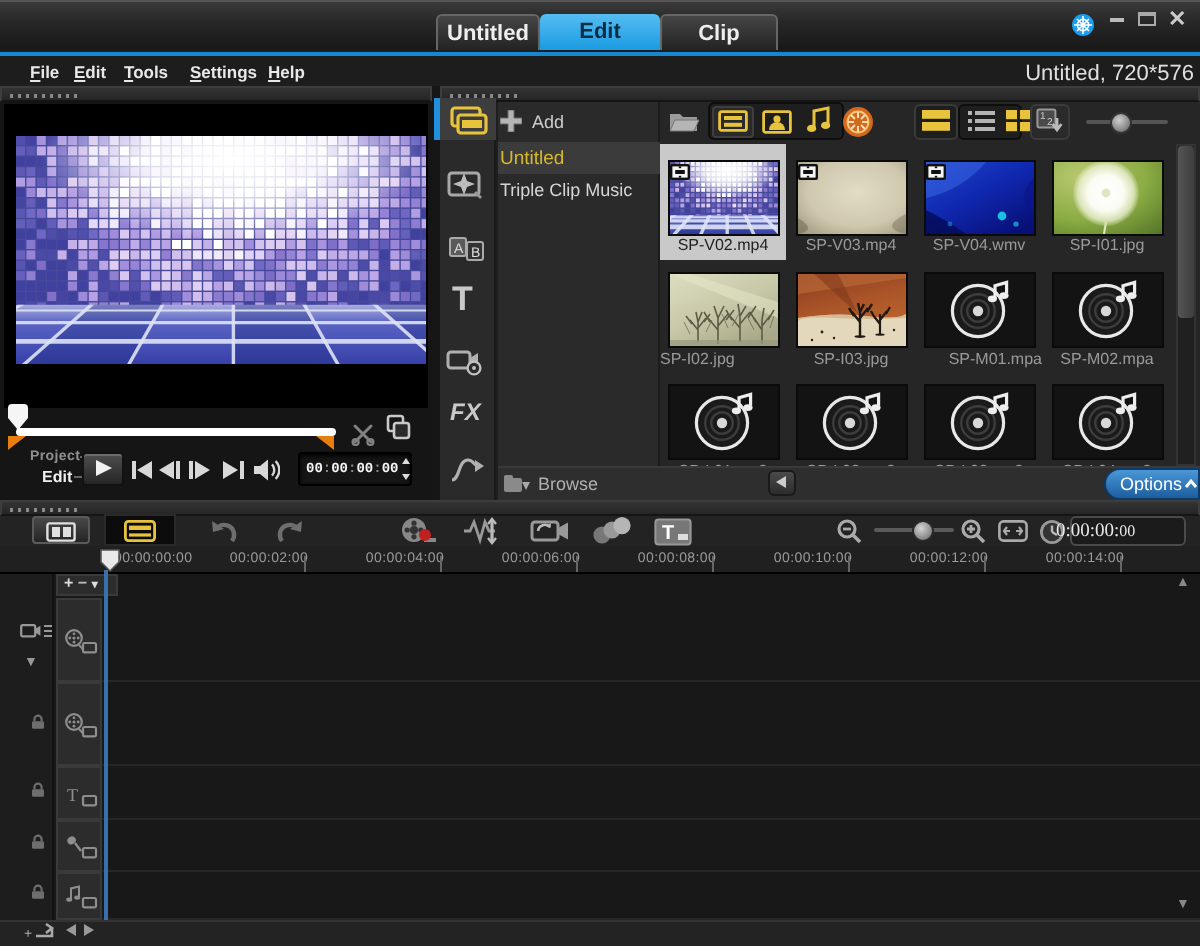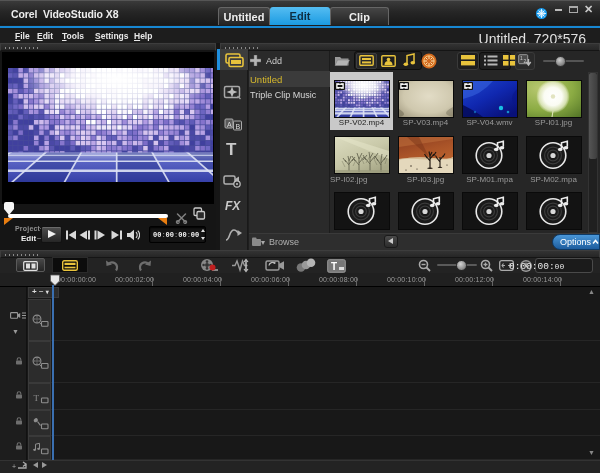--- a/index.html
+++ b/index.html
@@ -24,21 +24,21 @@
 #btn-globe { left:536px; top:5px; }
 #btn-min { left:555px; top:9px; width:7px; height:2px; background:#bbb; }
 #btn-max { left:569px; top:6px; width:9px; height:7px; border:1px solid #aaa; border-top:2px solid #aaa;}
 #btn-close { left:584px; top:3px; font-size:11px; color:#ccc; font-weight:700;}
 
 
 #menubar { left:0; top:28px; width:600px; height:14px; background:#1d1d1d; }
 .menu { position:absolute; top:31px; font-size:8.5px; font-weight:700; color:#e8e8e8; }
 .menu u { text-decoration:underline; }
 #m-file{left:15px;} #m-edit{left:37px;} #m-tools{left:62px;} #m-settings{left:95px;} #m-help{left:134px;}
-#untitled { right:14px; top:31px; position:absolute; font-size:14px; color:#e0e0e0; position:absolute;}
+#untitled { right:3px; top:31px; position:absolute; font-size:11px; color:#e0e0e0; position:absolute;}
 
 
 .pstrip { top:43px; height:8px; background:linear-gradient(#333,#262626); border:1px solid #3d3d3d; border-bottom:1px solid #151515;}
 #pstrip-l { left:0; width:216px; }
 #pstrip-r { left:220px; width:380px; }
 .dots { position:absolute; top:3px; width:36px; height:2px;
   background-image:repeating-linear-gradient(90deg,#8a8a8a 0 1.5px,transparent 1.5px 4px); }
 
 
 #preview { left:0; top:51px; width:216px; height:199px; background:#151515; }
@@ -49,21 +49,20 @@
 #pv-tri2 { left:4px; top:151px; width:10px; height:7px; background:#f5f5f5; border-radius:2px 2px 0 0;}
 #pv-bar { left:8px; top:163px; width:160px; height:4px; background:#fff; border-radius:2px;}
 .otri { width:0; height:0; border-style:solid; }
 #pv-ot1 { left:4px; top:167px; border-width:0 0 7px 9px; border-color:transparent transparent transparent #e87d10;}
 #pv-ot2 { left:158px; top:167px; border-width:0 9px 7px 0; border-color:transparent #e87d10 transparent transparent;}
 </style>
 </head>
 <body>
 <div id="page">
 <div class="abs" id="titlebar"></div>
-<div class="abs" id="logo">Corel&nbsp; VideoStudio&nbsp;X8</div>
 <div class="abs tab" id="tab-capture">Untitled</div>
 <div class="abs tab" id="tab-edit">Edit</div>
 <div class="abs tab" id="tab-share">Clip</div>
 <div class="abs" id="blueline"></div>
 <div class="abs" id="btn-globe"><svg width="11" height="11">
         <circle cx="5.5" cy="5.5" r="5.5" fill="#1b9df0"></circle>
         <g stroke="#fff" stroke-width="0.8" fill="none">
           <circle cx="5.5" cy="5.5" r="2.8"></circle>
           <path d="M5.5 1 v9 M1 5.5 h9 M2.5 2.5 l6 6 M8.5 2.5 l-6 6"></path>
         </g>
@@ -1384,21 +1383,21 @@
 <div class="abs" style="left:462.5px;top:137px;width:54px;height:36px;overflow:hidden;box-shadow:0 0 0 1px #0a0a0a"><svg width="54" height="36" viewBox="0 0 54 36">
         <rect width="54" height="36" fill="#131313"></rect>
         <circle cx="26" cy="18.5" r="12.8" fill="#1a1a1a" stroke="#e8e8e8" stroke-width="1.6"></circle>
         <circle cx="26" cy="18.5" r="8.4" fill="none" stroke="#3c3c3c" stroke-width="1.2"></circle>
         <circle cx="26" cy="18.5" r="5.4" fill="none" stroke="#3c3c3c" stroke-width="1.2"></circle>
         <circle cx="26" cy="18.5" r="2.6" fill="#d8d8d8"></circle>
         <path d="M34.5 12.2 v-6.4 l5.8 -1.6 v5.6" stroke="#ededed" stroke-width="1.6" fill="none"></path>
         <ellipse cx="33.2" cy="12.4" rx="2.3" ry="1.7" fill="#ededed"></ellipse>
         <ellipse cx="39" cy="10.8" rx="2.3" ry="1.7" fill="#ededed"></ellipse>
       </svg></div>
-<div class="abs" style="left:458px;top:174.5px;width:63px;font-size:8px;color:#9a9a9a;text-align:center">SP-M01.mpa</div>
+<div class="abs" style="left:458px;top:174.5px;width:63px;font-size:8px;color:#9a9a9a;text-align:right">SP-M01.mpa</div>
 <div class="abs" style="left:526.5px;top:137px;width:54px;height:36px;overflow:hidden;box-shadow:0 0 0 1px #0a0a0a"><svg width="54" height="36" viewBox="0 0 54 36">
         <rect width="54" height="36" fill="#131313"></rect>
         <circle cx="26" cy="18.5" r="12.8" fill="#1a1a1a" stroke="#e8e8e8" stroke-width="1.6"></circle>
         <circle cx="26" cy="18.5" r="8.4" fill="none" stroke="#3c3c3c" stroke-width="1.2"></circle>
         <circle cx="26" cy="18.5" r="5.4" fill="none" stroke="#3c3c3c" stroke-width="1.2"></circle>
         <circle cx="26" cy="18.5" r="2.6" fill="#d8d8d8"></circle>
         <path d="M34.5 12.2 v-6.4 l5.8 -1.6 v5.6" stroke="#ededed" stroke-width="1.6" fill="none"></path>
         <ellipse cx="33.2" cy="12.4" rx="2.3" ry="1.7" fill="#ededed"></ellipse>
         <ellipse cx="39" cy="10.8" rx="2.3" ry="1.7" fill="#ededed"></ellipse>
       </svg></div>
@@ -1529,21 +1528,21 @@
 <svg class="abs" style="left:499px;top:260px" width="15" height="11" viewBox="0 0 15 11">
   <rect x="0.7" y="0.7" width="13.6" height="9.6" rx="2" fill="none" stroke="#aaa" stroke-width="1.3"></rect>
   <path d="M3 5.5 h3 m3 0 h3 M4.5 3.5 l-1.5 2 1.5 2 M10.5 3.5 l1.5 2 -1.5 2" stroke="#aaa" stroke-width="1.1" fill="none"></path>
 </svg>
 <svg class="abs" style="left:519px;top:258.5px" width="14" height="14" viewBox="0 0 14 14">
   <circle cx="7" cy="7" r="6" fill="#999"></circle>
       <circle cx="7" cy="7" r="4.6" fill="#333"></circle>
   <path d="M7 7 V3.8 M7 7 L9.5 8.5" stroke="#bbb" stroke-width="1.2"></path>
 </svg>
 <div class="abs" style="left:535px;top:258px;width:58px;height:15px;background:#1b1b1b;border:1px solid #4a4a4a;border-radius:3px"></div>
-<div class="abs" style="left:509px;top:261px;font-size:9.5px;color:#e8e8e8;font-family:Liberation Mono, monospace">0:00:00:<span style="font-size:8px">00</span></div>
+<div class="abs" style="left:528px;top:261px;font-size:9.5px;color:#e8e8e8;font-family:Liberation Serif, serif">0:00:00:<span style="font-size:8px">00</span></div>
 
 <div class="abs" style="left:0;top:273px;width:600px;height:14px;background:#202020;border-bottom:1px solid #000"></div>
 <div class="abs" style="left:57px;top:276px;font-size:7px;color:#9a9a9a;letter-spacing:0.2px">00:00:00:00</div>
 <div class="abs" style="left:100.5px;top:276px;width:68px;text-align:center;font-size:7px;color:#9a9a9a;letter-spacing:0.2px">00:00:02:00</div>
 <div class="abs" style="left:152.0px;top:278px;width:1px;height:8px;background:#666"></div>
 <div class="abs" style="left:168.5px;top:276px;width:68px;text-align:center;font-size:7px;color:#9a9a9a;letter-spacing:0.2px">00:00:04:00</div>
 <div class="abs" style="left:220.0px;top:278px;width:1px;height:8px;background:#666"></div>
 <div class="abs" style="left:236.5px;top:276px;width:68px;text-align:center;font-size:7px;color:#9a9a9a;letter-spacing:0.2px">00:00:06:00</div>
 <div class="abs" style="left:288.0px;top:278px;width:1px;height:8px;background:#666"></div>
 <div class="abs" style="left:304.5px;top:276px;width:68px;text-align:center;font-size:7px;color:#9a9a9a;letter-spacing:0.2px">00:00:08:00</div>

